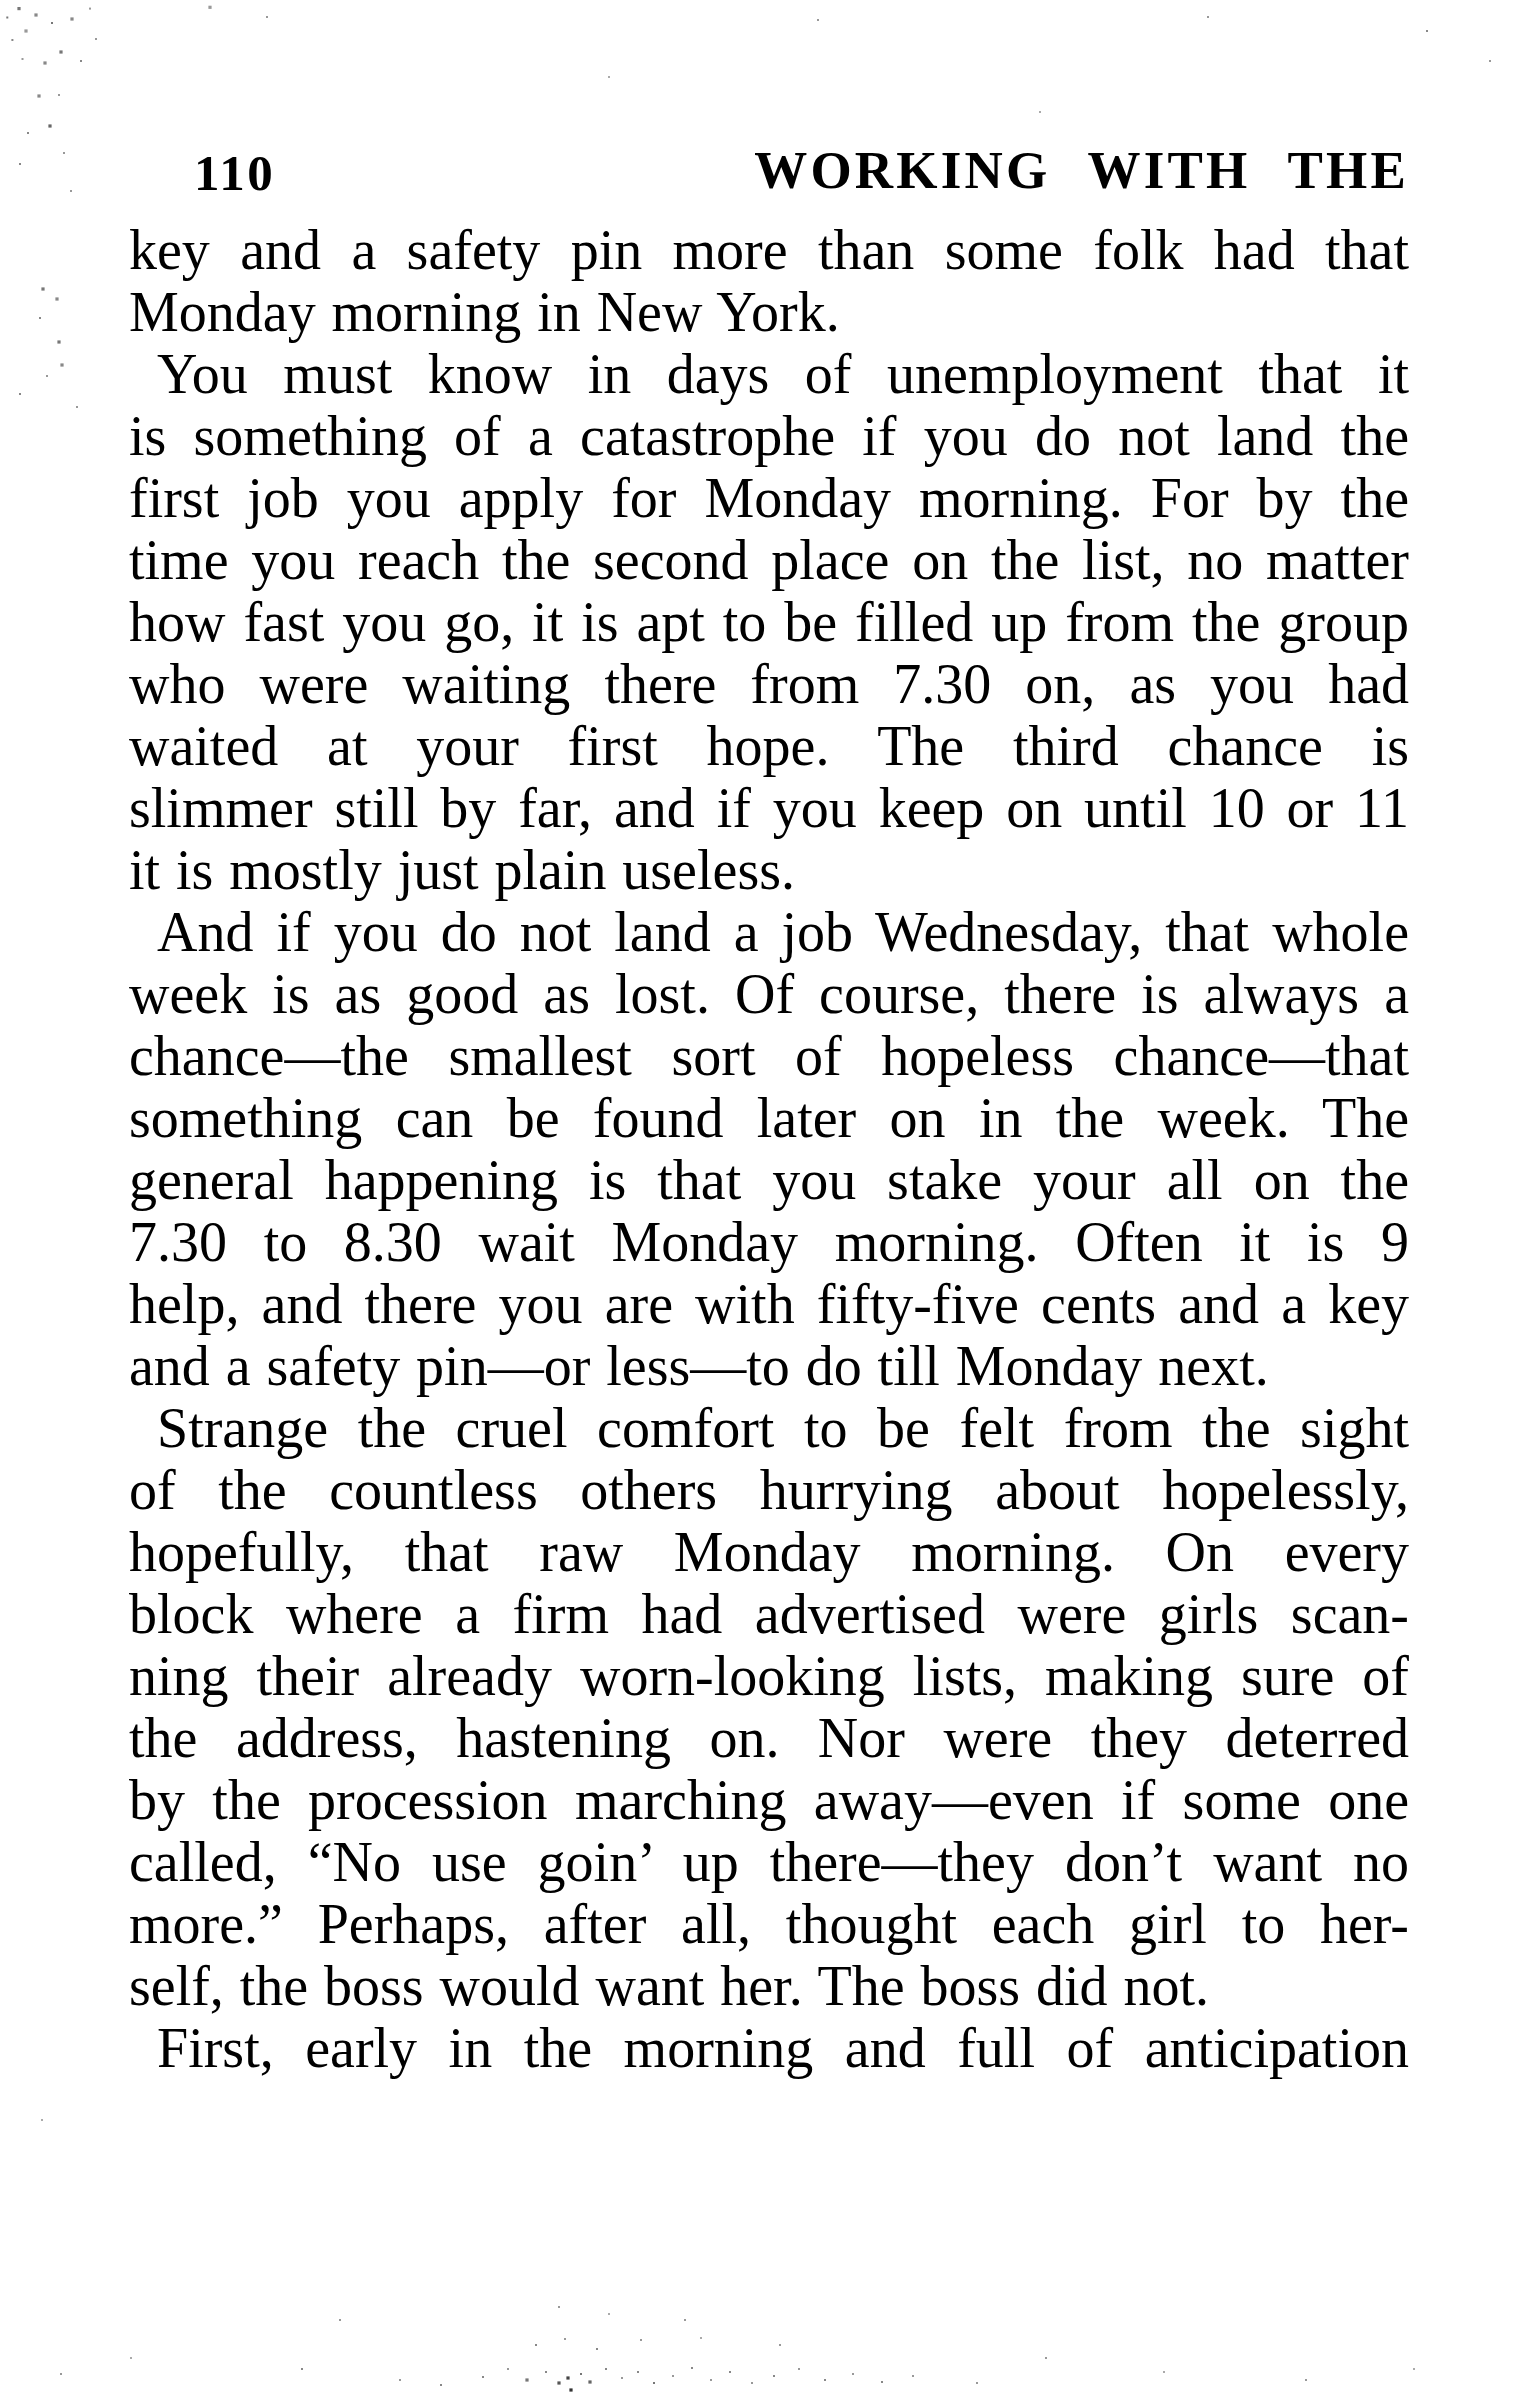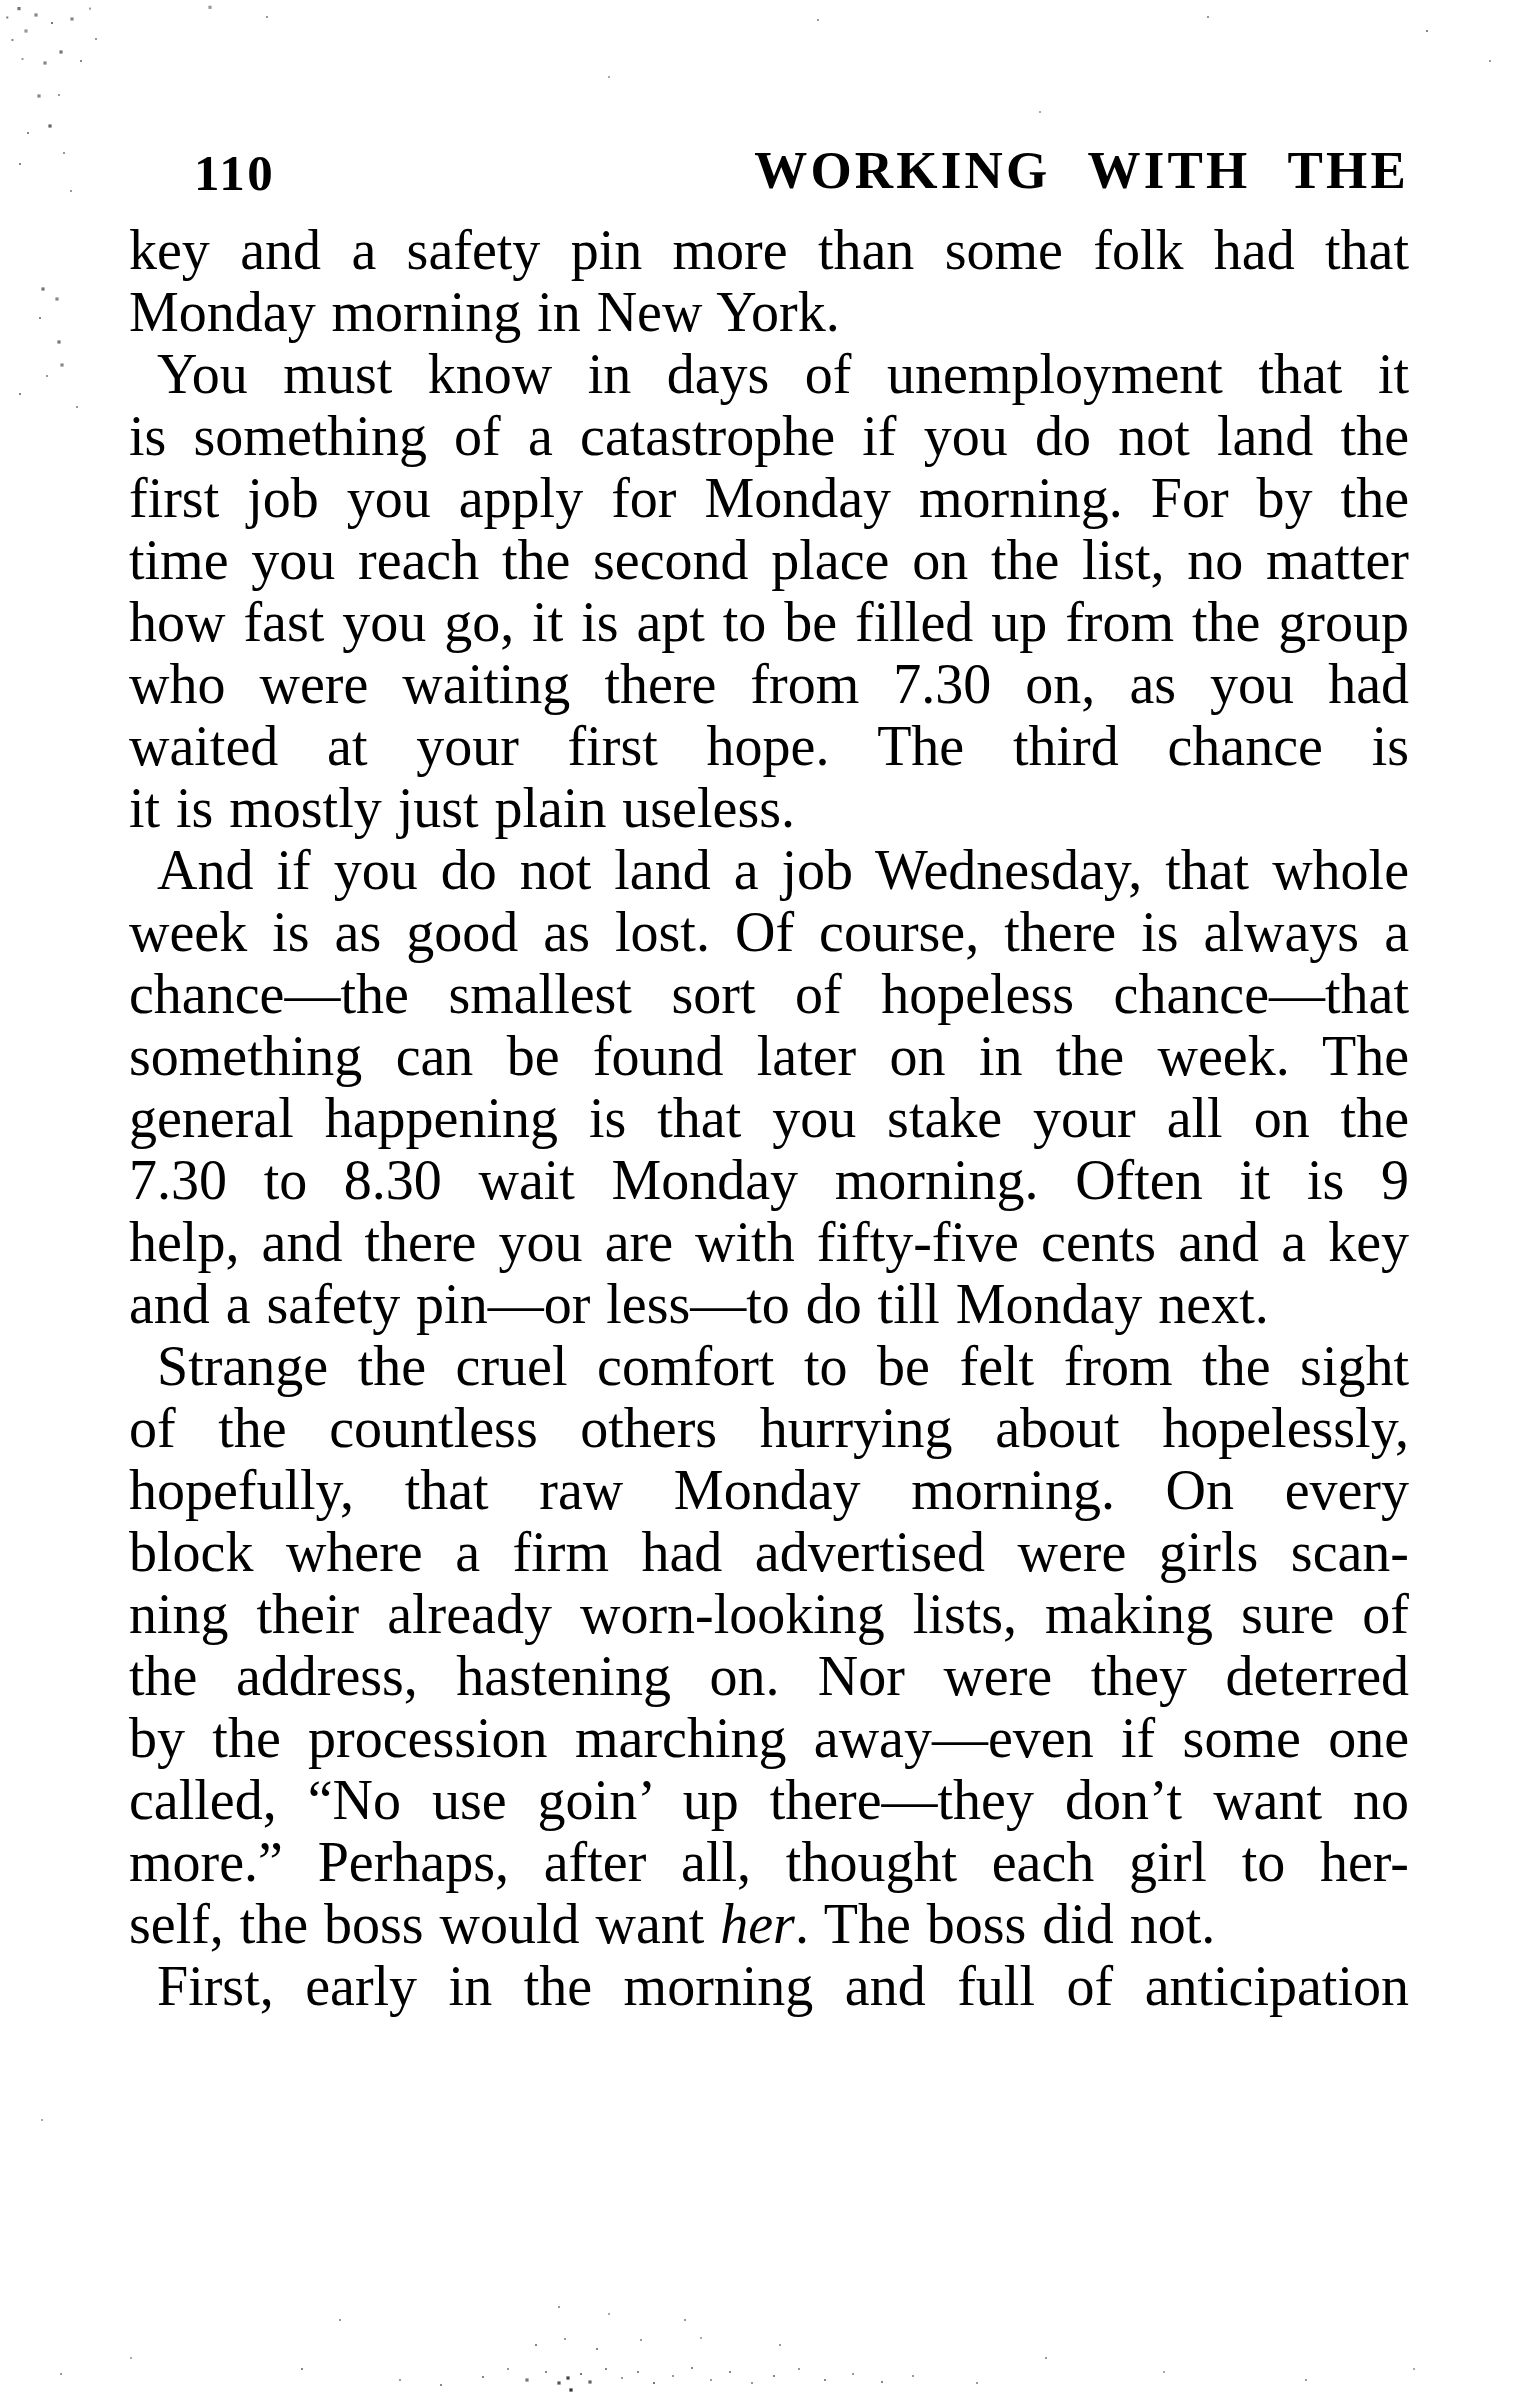--- a/index.html
+++ b/index.html
@@ -52,21 +52,20 @@
     word-spacing: 1.9px;
   }
   .line.just {
     text-align: justify;
     text-align-last: justify;
   }
   .line.ind {
     text-indent: 28px;
   }
   .it {
-    font-style: italic;
   }
   .noise {
     position: absolute;
     width: 1.9px;
     height: 1.9px;
     background: transparent;
     top: 0;
     left: 0;
   }
   .noise-topleft {
@@ -117,20 +116,21 @@
   <div class="body-text">
       <div class="line just"><span>key and a safety pin more than some folk had that</span></div>
       <div class="line"><span>Monday morning in New York.</span></div>
       <div class="line just ind"><span>You must know in days of unemployment that it</span></div>
       <div class="line just"><span>is something of a catastrophe if you do not land the</span></div>
       <div class="line just"><span>first job you apply for Monday morning.  For by the</span></div>
       <div class="line just"><span>time you reach the second place on the list, no matter</span></div>
       <div class="line just"><span>how fast you go, it is apt to be filled up from the group</span></div>
       <div class="line just"><span>who were waiting there from 7.30 on, as you had</span></div>
       <div class="line just"><span>waited at your first hope.  The third chance is</span></div>
+      <div class="line just"><span>slimmer still by far, and if you keep on until 10 or 11</span></div>
       <div class="line"><span>it is mostly just plain useless.</span></div>
       <div class="line just ind"><span>And if you do not land a job Wednesday, that whole</span></div>
       <div class="line just"><span>week is as good as lost.  Of course, there is always a</span></div>
       <div class="line just"><span>chance—the smallest sort of hopeless chance—that</span></div>
       <div class="line just"><span>something can be found later on in the week.  The</span></div>
       <div class="line just"><span>general happening is that you stake your all on the</span></div>
       <div class="line just"><span>7.30 to 8.30 wait Monday morning.  Often it is 9</span></div>
       <div class="line just"><span>help, and there you are with fifty-five cents and a key</span></div>
       <div class="line"><span>and a safety pin—or less—to do till Monday next.</span></div>
       <div class="line just ind"><span>Strange the cruel comfort to be felt from the sight</span></div>

